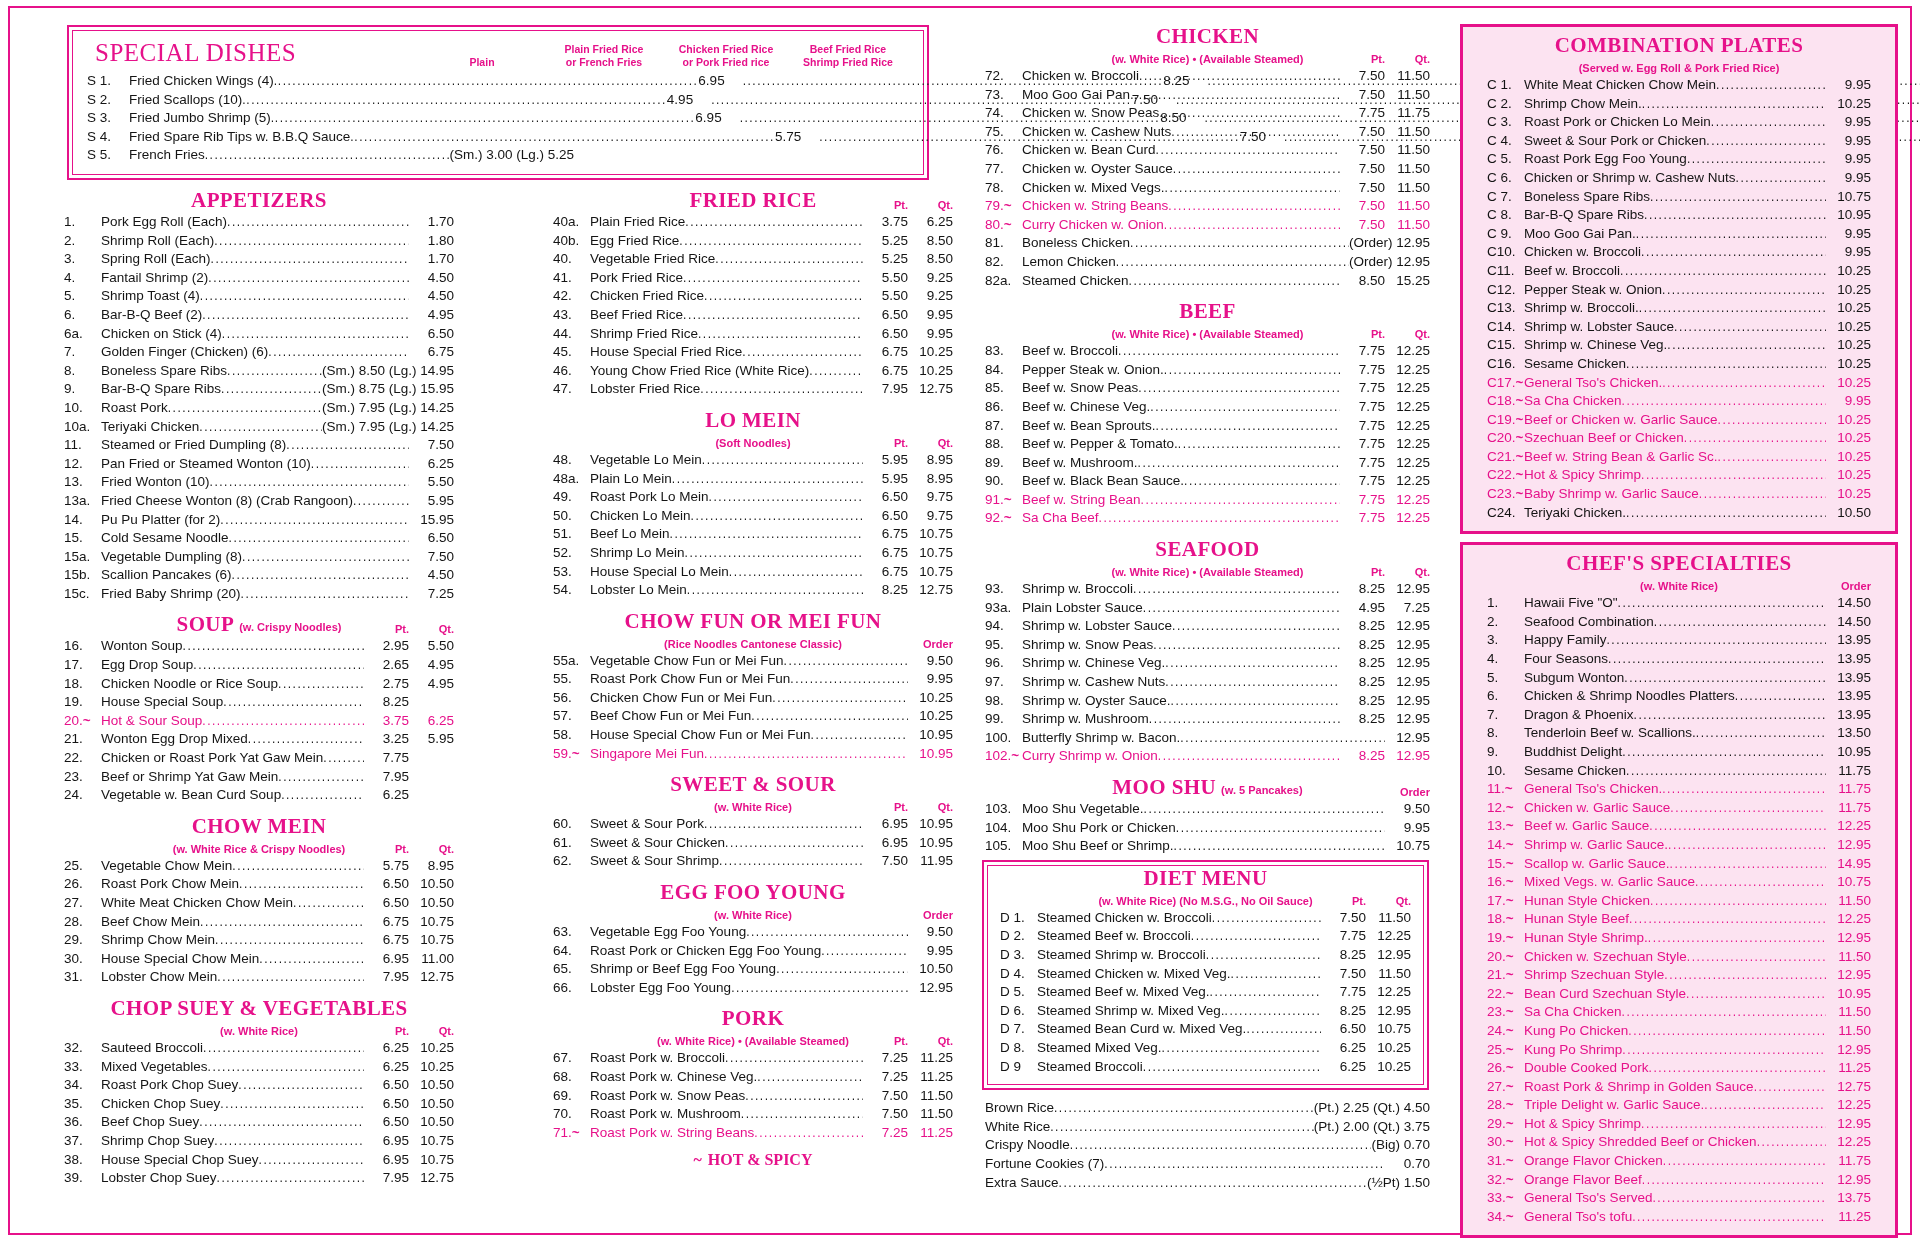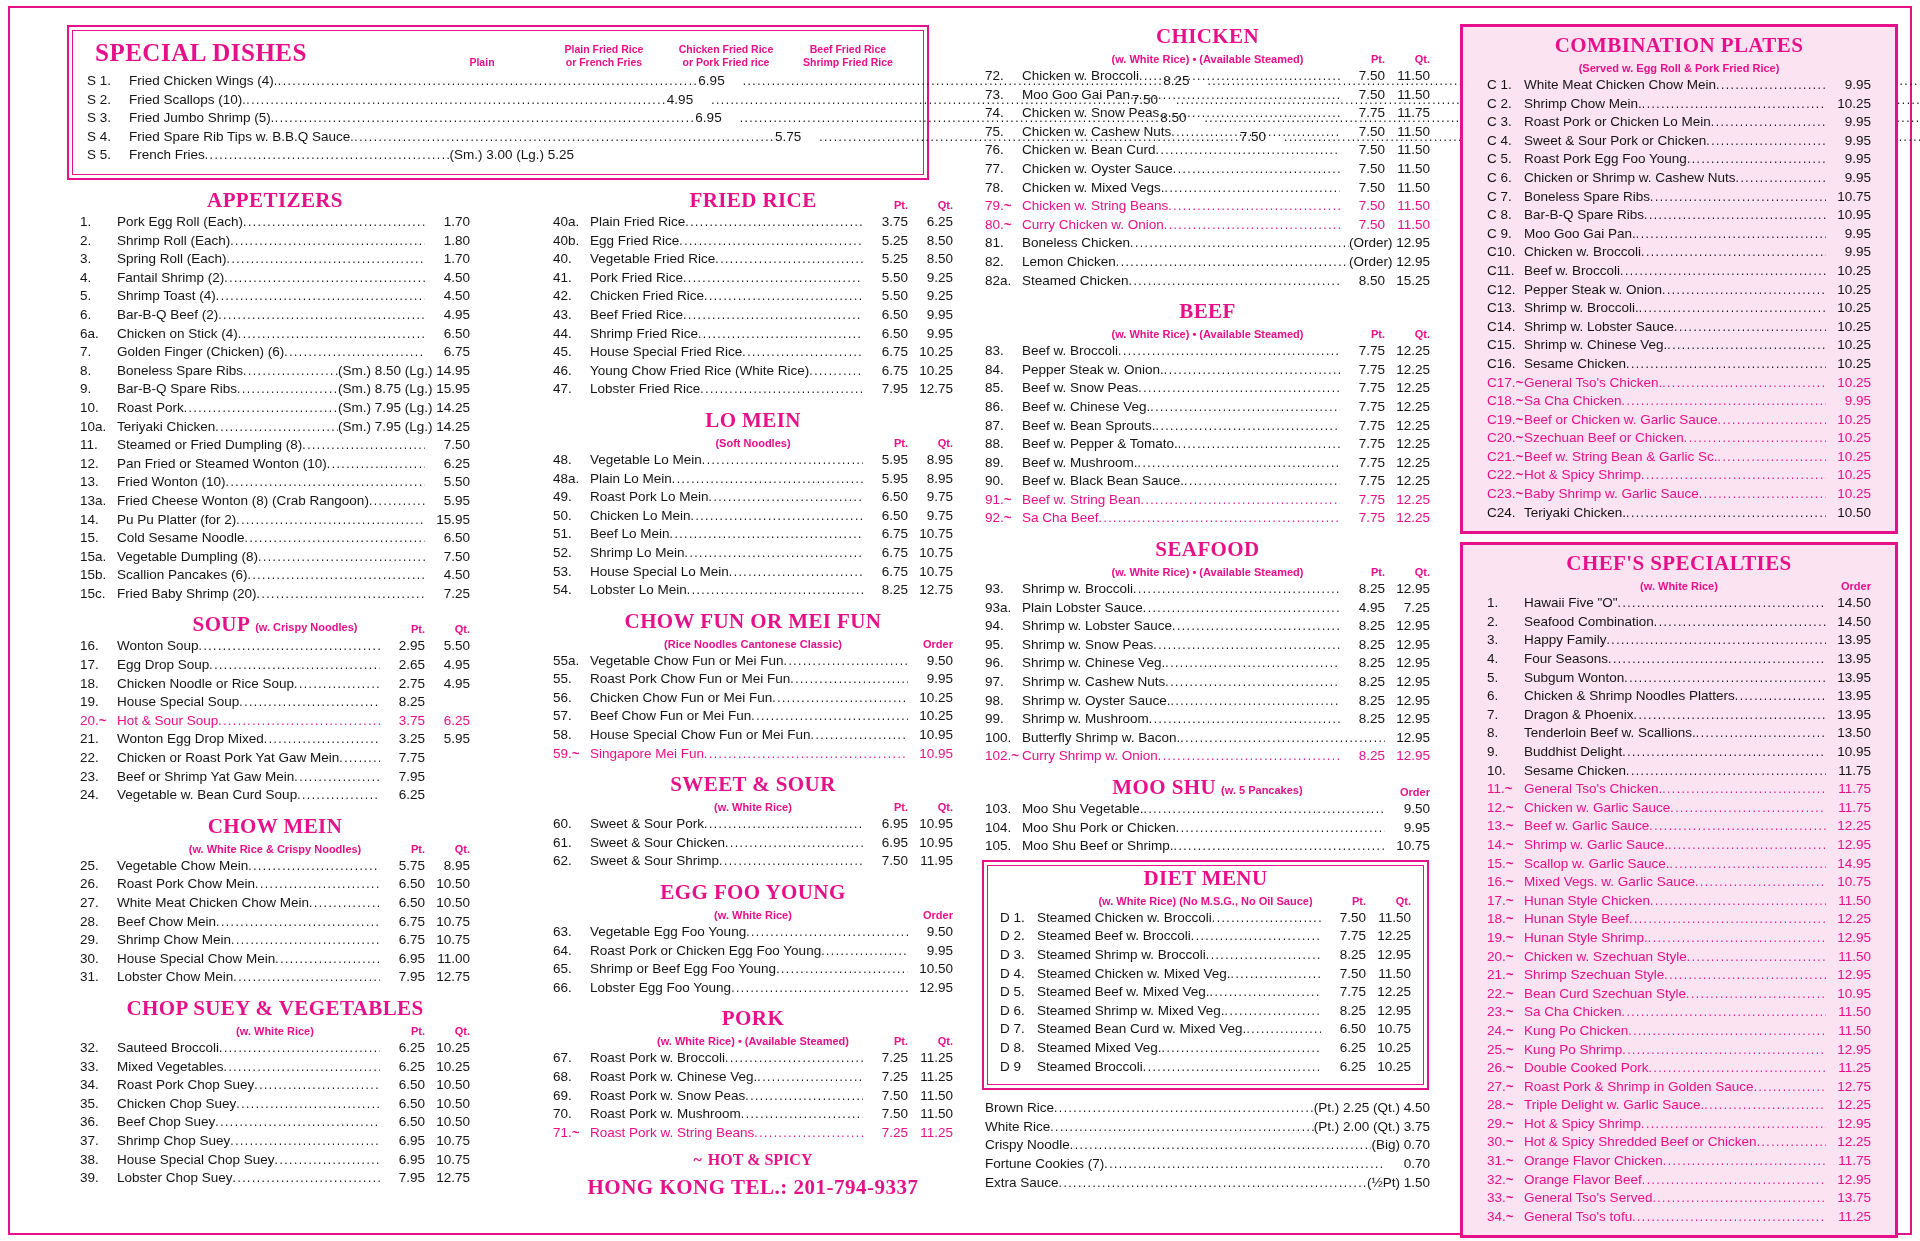--- a/index.html
+++ b/index.html
@@ -2,21 +2,21 @@
 <html><head>
 <meta charset="utf-8">
 <style>
   :root{ --mag:#e6118a; --pink:#fce3f1; }
   *{ margin:0; padding:0; box-sizing:border-box; }
   html,body{ width:1920px; height:1241px; }
   body{ position:relative; background:#fff; color:#141414; font-family:"Liberation Sans",sans-serif; overflow:hidden; }
   .page-border{ position:absolute; left:8px; top:6px; width:1904px; height:1229px; border:2px solid var(--mag); }
 
   .col{ position:absolute; }
-  #col-0{ left:80px;  top:188px; width:390px; }
+  #col-0{ left:64px;  top:188px; width:390px; }
   #col-1{ left:553px; top:188px; width:400px; }
   #col-2{ left:985px; top:24px;  width:445px; }
   #col-3{ left:1460px;top:24px;  width:438px; }
 
   .sec{ margin-bottom:9px; }
   .titlerow,.subrow{ position:relative; text-align:center; }
   .stitle{ display:inline; font-family:"Liberation Serif",serif; font-size:21px; line-height:25px; font-weight:700; color:var(--mag); letter-spacing:.4px; }
   .ssub{ color:var(--mag); font-size:11px; font-weight:700; }
   .ssub.inline{ margin-left:5px; }
   .collabels{ position:absolute; right:0; bottom:2px; display:flex; }
@@ -29,21 +29,21 @@
   .nm{ flex:0 0 auto; }
   .dots{ flex:1 1 4px; min-width:4px; overflow:hidden; }
   .dots::after{ content:"......................................................................................."; letter-spacing:1.5px; font-size:12px; }
   .pr{ flex:0 0 auto; min-width:45px; text-align:right; }
 
   .box-white{ background:#fff; border:1px solid var(--mag); box-shadow:0 0 0 3px #fff,0 0 0 5px var(--mag); padding:0 12px 8px; margin:8px 6px 14px 2px; }
   .box-pink{ background:var(--pink); border:3px solid var(--mag); padding:6px 24px 9px; margin-bottom:8px; }
 
   .special-box{ position:absolute; left:72px; top:30px; width:852px; background:#fff; border:1px solid var(--mag); box-shadow:0 0 0 3px #fff,0 0 0 5px var(--mag); padding:6px 14px 9px; }
   .sp-head{ display:flex; align-items:flex-end; margin-bottom:3px; }
-  .sp-title{ flex:1; font-family:"Liberation Serif",serif; font-size:25px; font-weight:700; color:var(--mag); letter-spacing:.5px; padding:2px 0 2px 8px; }
+  .sp-title{ flex:1; font-family:"Liberation Serif",serif; font-size:25px; font-weight:400; color:var(--mag); letter-spacing:.5px; padding:2px 0 2px 8px; }
   .sp-cols{ display:flex; }
   .sp-hcell{ width:122px; text-align:center; color:var(--mag); font-size:10.5px; font-weight:700; line-height:1.2; }
   .sp-hl{ height:13px; }
   .special-box .num{ flex:0 0 42px; }
   .sp-cell{ flex:0 0 122px; display:flex; align-items:baseline; }
   .pr-c{ flex:0 0 auto; min-width:42px; text-align:right; padding-right:18px; }
   .sp-gap{ flex:0 0 335px; }
 
   .hot-legend{ text-align:center; color:var(--mag); font-family:"Liberation Serif",serif; font-weight:700; font-size:16px; margin:0 0 6px; }
   .hot-legend .pep{ margin-right:6px; }
@@ -770,21 +770,20 @@
             <span class="nm">Roast Pork w. String Beans</span>
             <span class="dots"></span>
             <span class="pr">7.25</span>
             <span class="pr">11.25</span>
           </div>
         </section>
       </div>
     <div class="hot-legend">
       <span class="pep">~</span><span>HOT &amp; SPICY</span>
     </div>
-    <div class="phone">HONG KONG TEL.: 201-794-9337</div>
   </div>
 
   <div class="col" id="col-2">
     <div class="col-sections">
         <section class="sec">
           <div class="titlerow"><h2 class="stitle">CHICKEN</h2></div>
           <div class="subrow"><span class="ssub">(w. White Rice) • (Available Steamed)</span><span class="collabels">
               <span class="plabel">Pt.</span>
               <span class="plabel">Qt.</span>
             </span></div>

